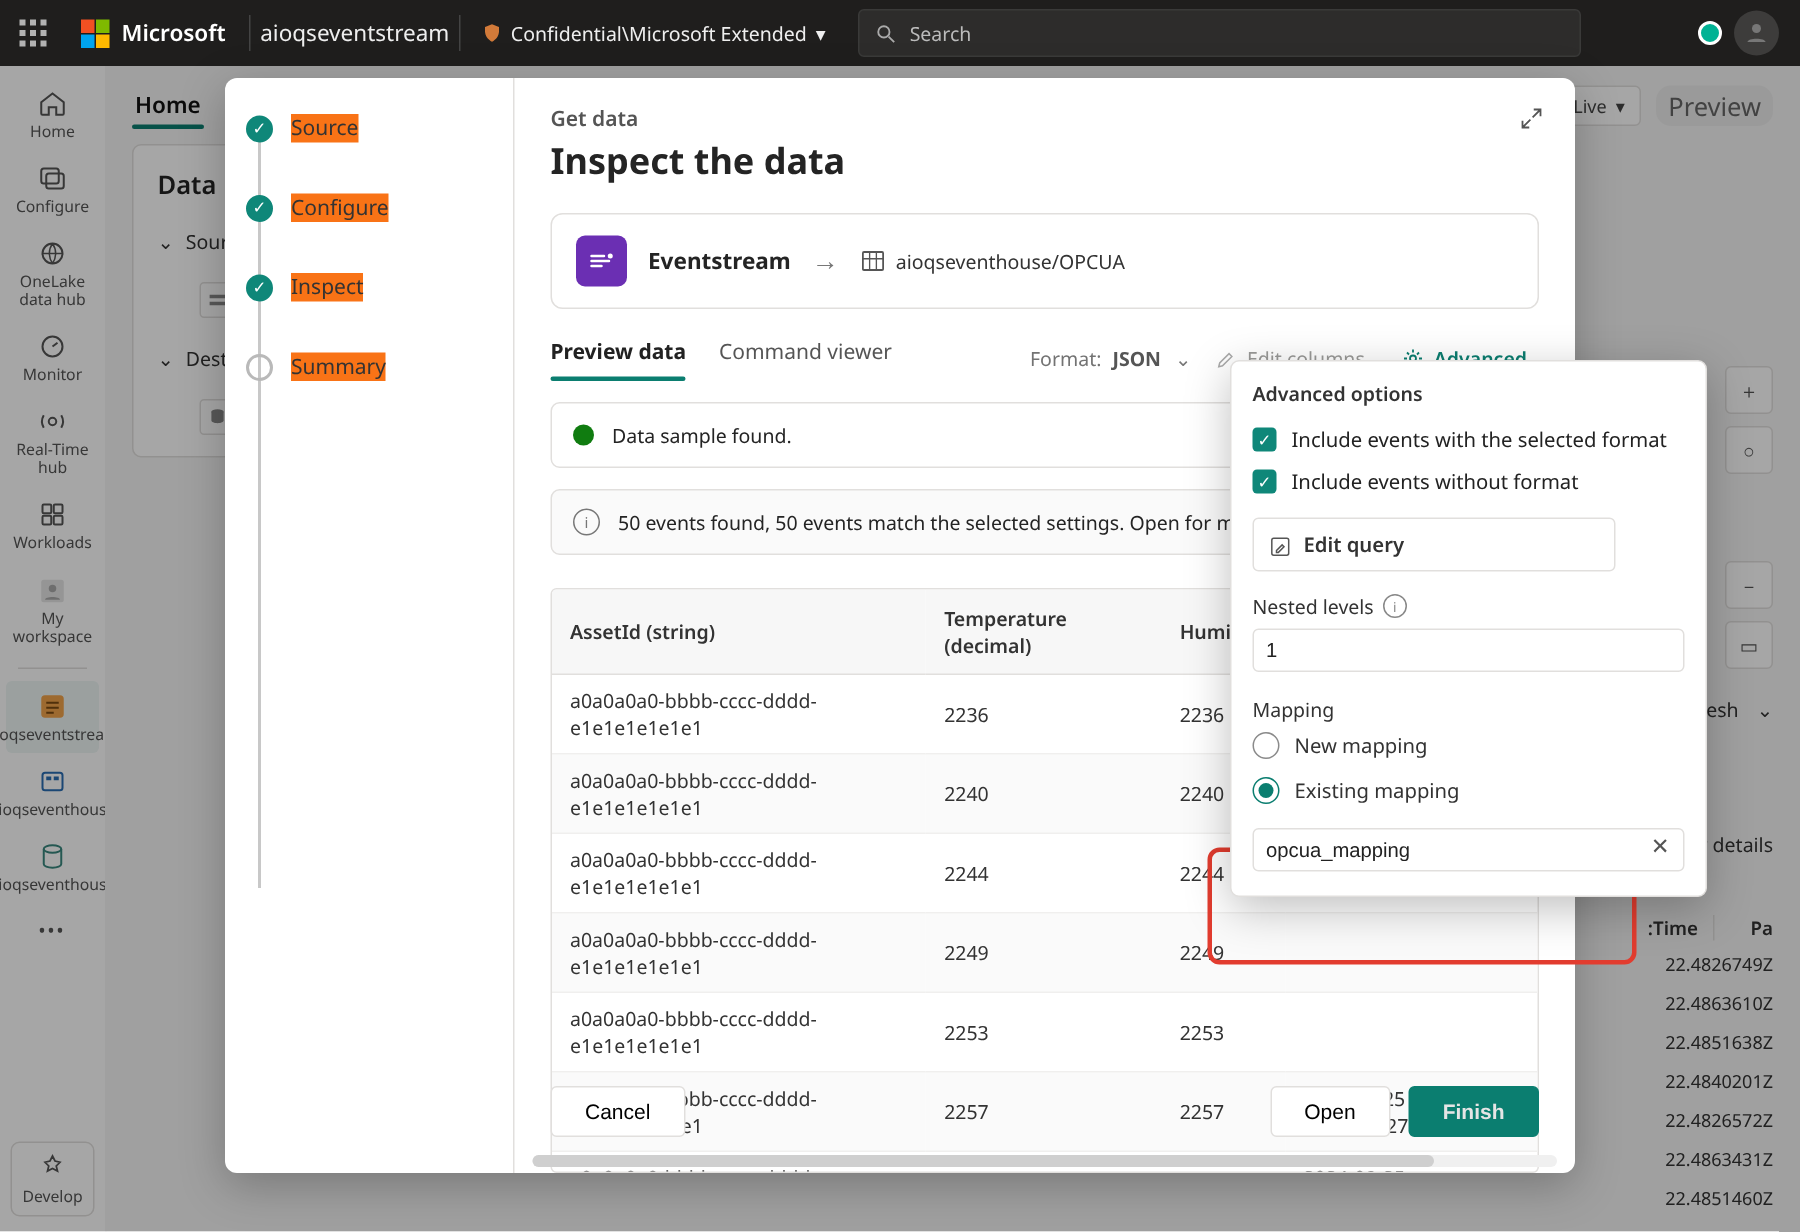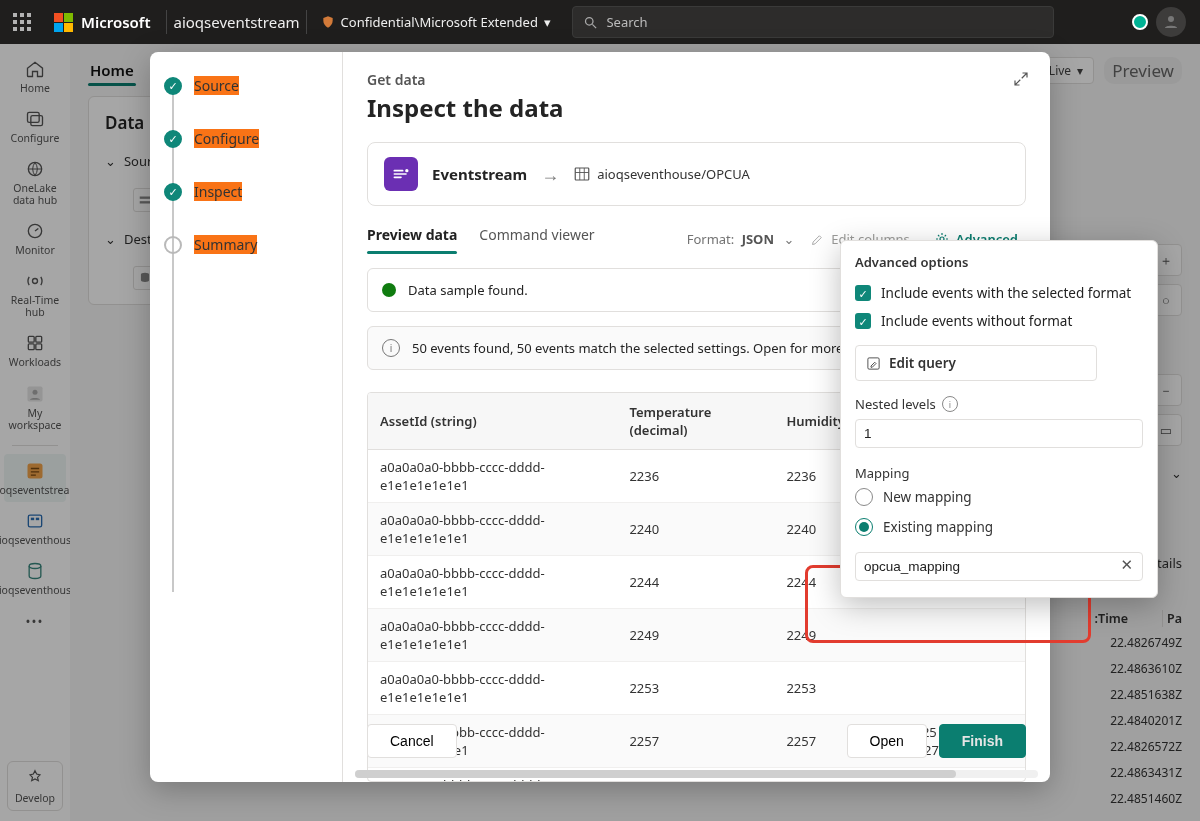--- a/index.html
+++ b/index.html
@@ -117,25 +117,25 @@
   table.data th{background:#f7f7f7;text-align:left;padding:10px 12px;font-weight:600;color:#333;border-bottom:1px solid var(--border);}
   table.data td{padding:8px 12px;border-bottom:1px solid #f0efee;color:#333;}
   table.data tr.zebra td{background:#fafafa;}
 
   .modal-footer{position:absolute;left:24px;right:24px;bottom:24px;display:flex;align-items:center;}
   .btn{border:1px solid var(--border);background:#fff;border-radius:4px;padding:8px 22px;font-size:14px;cursor:pointer;}
   .btn.primary{background:var(--teal-dark);border-color:var(--teal-dark);color:#e5e5e5;font-weight:600;}
   .footer-spacer{flex:1;}
 
   
-  .popover{position:absolute;left:840px;top:240px;width:288px;background:#fff;border:1px solid var(--border);border-radius:6px;box-shadow:var(--shadow);padding:12px 14px 16px 14px;z-index:50;}
+  .popover{position:absolute;left:820px;top:240px;width:288px;background:#fff;border:1px solid var(--border);border-radius:6px;box-shadow:var(--shadow);padding:12px 14px 16px 14px;z-index:50;}
   .popover h4{margin:0 0 8px 0;font-size:13px;font-weight:600;color:#333;}
   .chk-row{display:flex;align-items:flex-start;gap:10px;padding:5px 0;font-size:13.5px;color:#222;}
   .chk{width:16px;height:16px;border-radius:3px;background:var(--teal);display:flex;align-items:center;justify-content:center;color:#fff;font-size:11px;flex-shrink:0;margin-top:1px;}
-  .edit-query{margin-top:10px;border:1px solid var(--border);border-radius:4px;padding:8px 10px;display:flex;align-items:center;gap:8px;color:#333;font-weight:600;font-size:13.5px;width:220px;}
+  .edit-query{margin-top:10px;border:1px solid var(--border);border-radius:4px;padding:8px 10px;display:flex;align-items:flex-end;gap:8px;color:#333;font-weight:600;font-size:13.5px;width:220px;}
   .field-label{margin-top:14px;font-size:13px;color:#333;display:flex;align-items:center;gap:6px;}
   .info-sm{width:14px;height:14px;border-radius:50%;border:1.2px solid #888;display:inline-flex;align-items:center;justify-content:center;font-size:9px;color:#888;}
   .text-input{margin-top:6px;width:100%;box-sizing:border-box;border:1px solid var(--border);border-radius:4px;padding:6px 8px;font-size:13.5px;color:#222;}
   .radio-row{display:flex;align-items:center;gap:10px;padding:6px 0;font-size:13.5px;color:#333;}
   .radio{width:16px;height:16px;border-radius:50%;border:1.6px solid #8a8a8a;display:inline-block;position:relative;flex-shrink:0;}
   .radio.sel{border-color:var(--teal-dark);}
   .radio.sel::after{content:"";position:absolute;inset:3px;border-radius:50%;background:var(--teal-dark);}
   .mapping-input-wrap{position:relative;margin-top:4px;}
   .mapping-input-wrap .clear-x{position:absolute;right:10px;top:50%;transform:translateY(-50%);color:#555;font-size:15px;}
   .mapping-box-highlight{position:absolute;border:3px solid var(--red);border-radius:8px;pointer-events:none;}
@@ -383,21 +383,21 @@
       <svg width="15" height="15" viewBox="0 0 24 24">
         <path d="M5 12a7 7 0 1 1 2 5" fill="none" stroke="#333" stroke-width="1.8"></path>
         <path d="M5 19v-5h5" fill="none" stroke="#333" stroke-width="1.8"></path>
       </svg>
       <span>Refresh</span>
       <span style="margin-left:6px;">⌄</span>
     </div>
   <div class="show-details"><span>Show details</span></div>
   <div class="col-head">
       <span>:Time</span>
-      <span style="border-left:1px solid var(--border);padding-left:4px;margin-left:24px;">Pa</span>
+      <span style="border-left:1px solid var(--border);padding-left:24px;">Pa</span>
     </div>
   <div class="ts-list">
     <span>22.4826749Z</span>
     <span>22.4863610Z</span>
     <span>22.4851638Z</span>
     <span>22.4840201Z</span>
     <span>22.4826572Z</span>
     <span>22.4863431Z</span>
     <span>22.4851460Z</span>
   </div>

